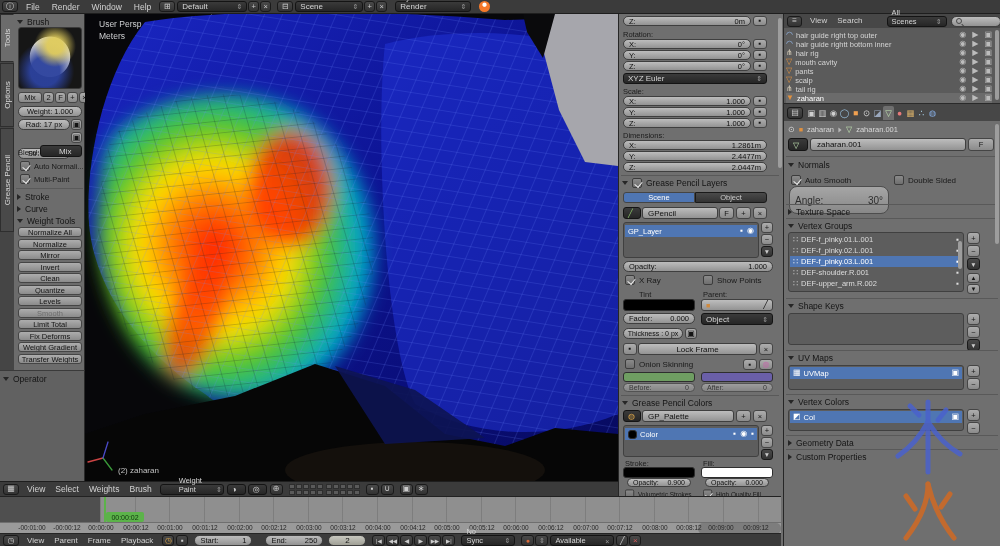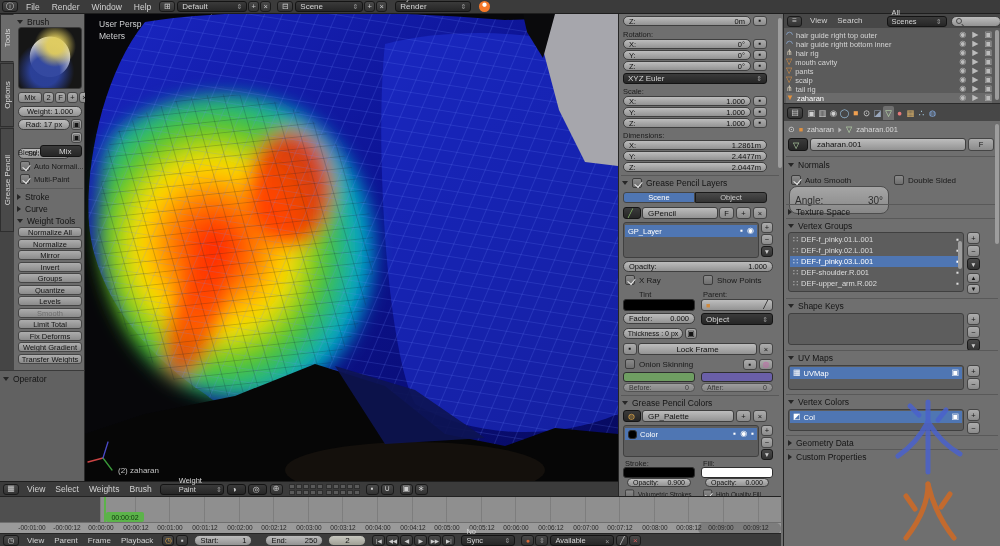--- a/index.html
+++ b/index.html
@@ -170,21 +170,21 @@
     <div class="btn a" style="left:4px;top:225px;width:64px;height:10px">
         <span>Normalize</span>
       </div>
     <div class="btn a" style="left:4px;top:236px;width:64px;height:10px">
         <span>Mirror</span>
       </div>
     <div class="btn a" style="left:4px;top:248px;width:64px;height:10px">
         <span>Invert</span>
       </div>
     <div class="btn a" style="left:4px;top:259px;width:64px;height:10px">
-        <span>Groups</span>
+        <span>Clean</span>
       </div>
     <div class="btn a" style="left:4px;top:271px;width:64px;height:10px">
         <span>Quantize</span>
       </div>
     <div class="btn a" style="left:4px;top:282px;width:64px;height:10px">
         <span>Levels</span>
       </div>
     <div class="btn a" style="left:4px;top:294px;width:64px;height:10px;color:#6e6e6e">
         <span>Smooth</span>
       </div>

